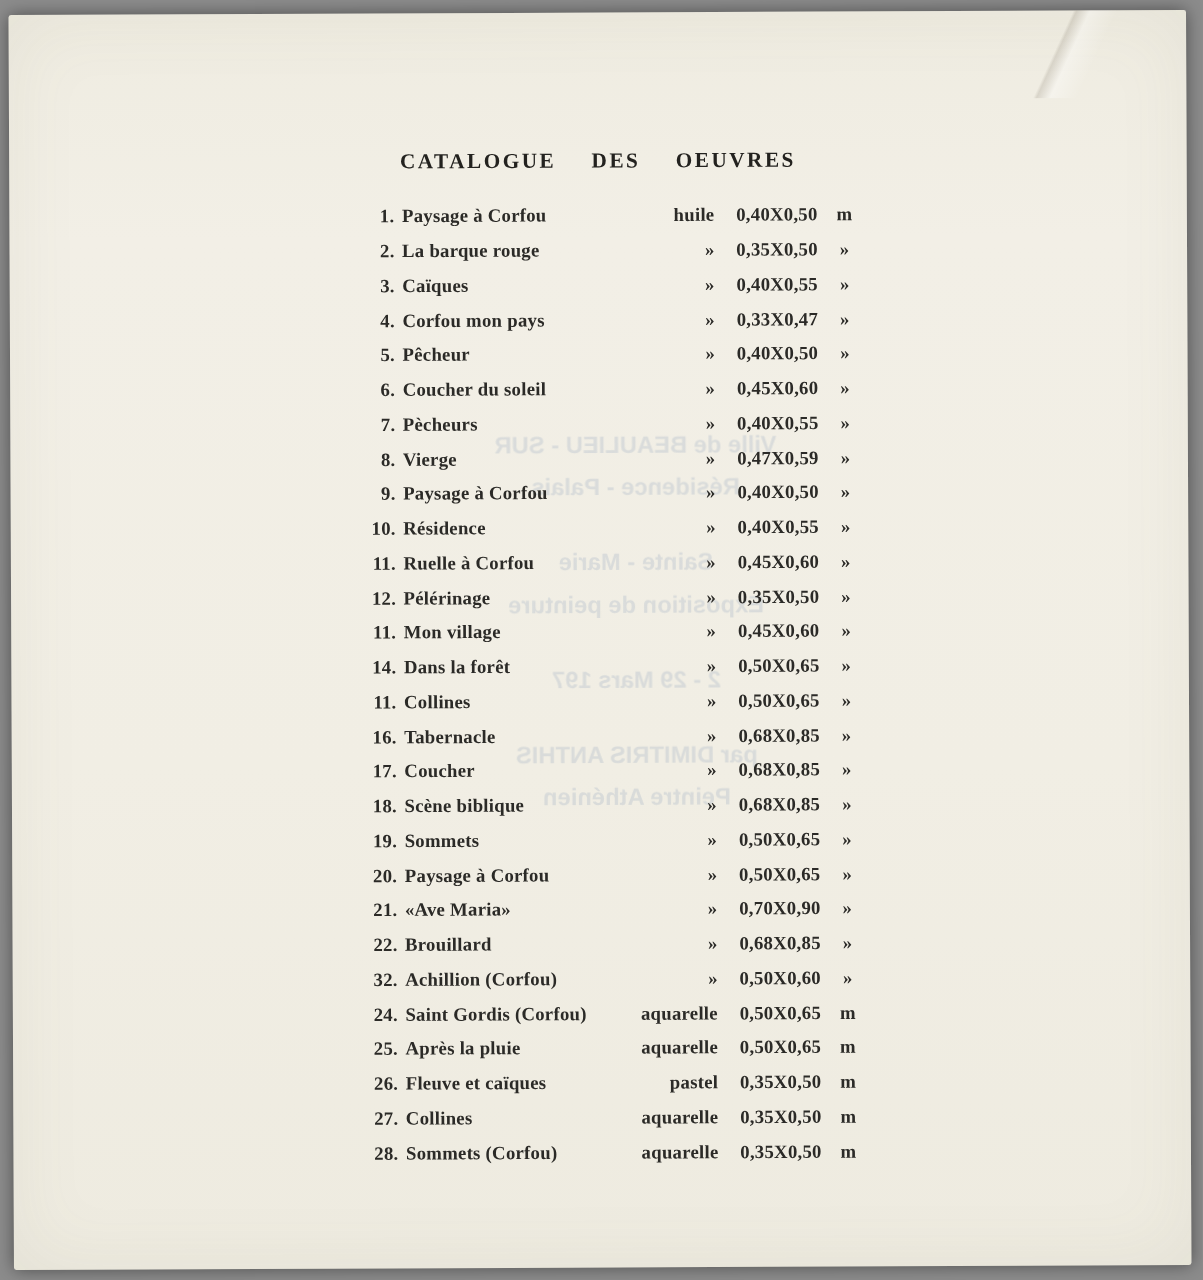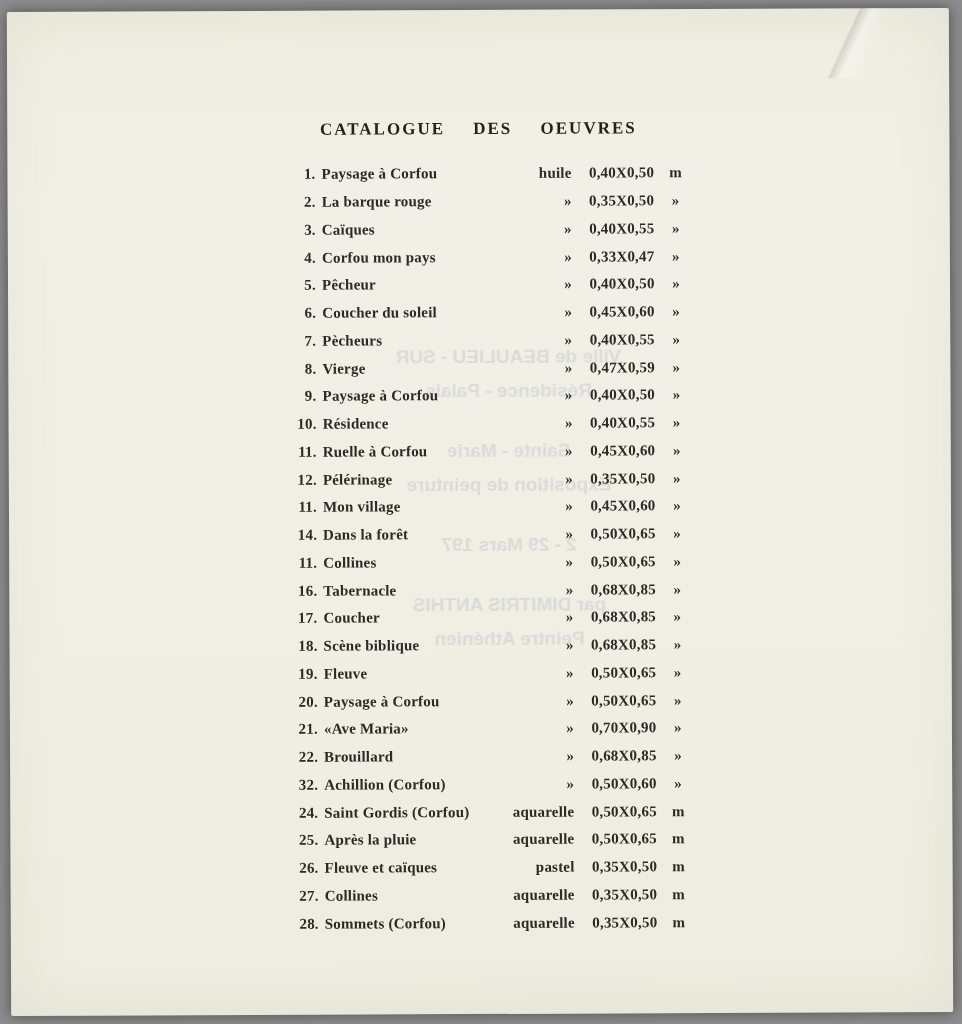--- a/index.html
+++ b/index.html
@@ -245,21 +245,21 @@
   <div class="row">
     <span class="num">18.</span>
     <span class="title-cell">Scène biblique</span>
     <span class="medium">»</span>
     <span class="dims">0,68X0,85</span>
     <span class="unit">»</span>
   </div>
 
   <div class="row">
     <span class="num">19.</span>
-    <span class="title-cell">Fleuve</span>
+    <span class="title-cell">Sommets</span>
     <span class="medium">»</span>
     <span class="dims">0,50X0,65</span>
     <span class="unit">»</span>
   </div>
 
   <div class="row">
     <span class="num">20.</span>
     <span class="title-cell">Paysage à Corfou</span>
     <span class="medium">»</span>
     <span class="dims">0,50X0,65</span>

